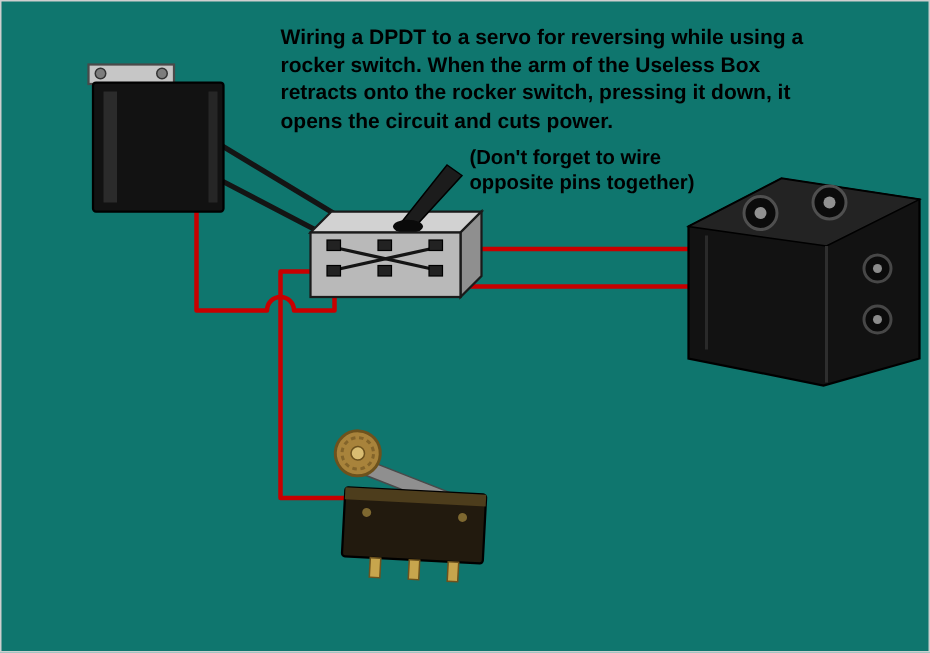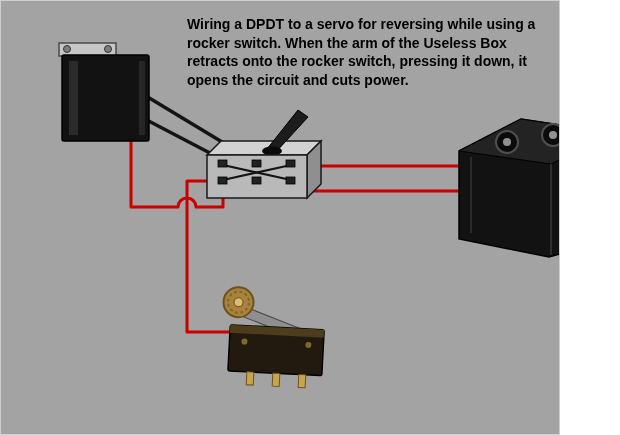--- a/index.html
+++ b/index.html
@@ -1,20 +1,20 @@
 <!DOCTYPE html>
 <html><head>
 <meta charset="utf-8">
 <style>
   html, body { margin: 0; padding: 0; background: #ffffff; }
   .stage {
     position: relative;
-    width: 560px;
+    width: 620px;
     height: 435px;
-    background: #a3a3a3;
+    background: #0f766e;
     border: 1px solid #cfcfcf;
     box-sizing: border-box;
     overflow: hidden;
     font-family: "Liberation Sans", sans-serif;
   }
   .stage svg { position: absolute; left: 0; top: 0; }
   .txt {
     position: absolute;
     font-weight: bold;
     color: #000000;
@@ -97,14 +97,16 @@
       <circle cx="235" cy="303" r="15" stroke="#6d521d" stroke-width="2" fill="#a8833b"></circle>
       <circle cx="235" cy="303" r="10.5" fill="none" stroke="#83642a" stroke-width="2" stroke-dasharray="3 2.5"></circle>
       <circle cx="235" cy="303" r="4.5" fill="#d9bd72" stroke="#6d521d"></circle>
     </g>
   </svg>
 
   <div class="txt title">Wiring a DPDT to a servo for reversing while using a
 rocker switch.  When the arm of the Useless Box
 retracts onto the rocker switch, pressing it down, it
 opens the circuit and cuts power.</div>
+  <div class="txt note">(Don't forget to wire
+opposite pins together)</div>
 
 </div>
 
 </body></html>

